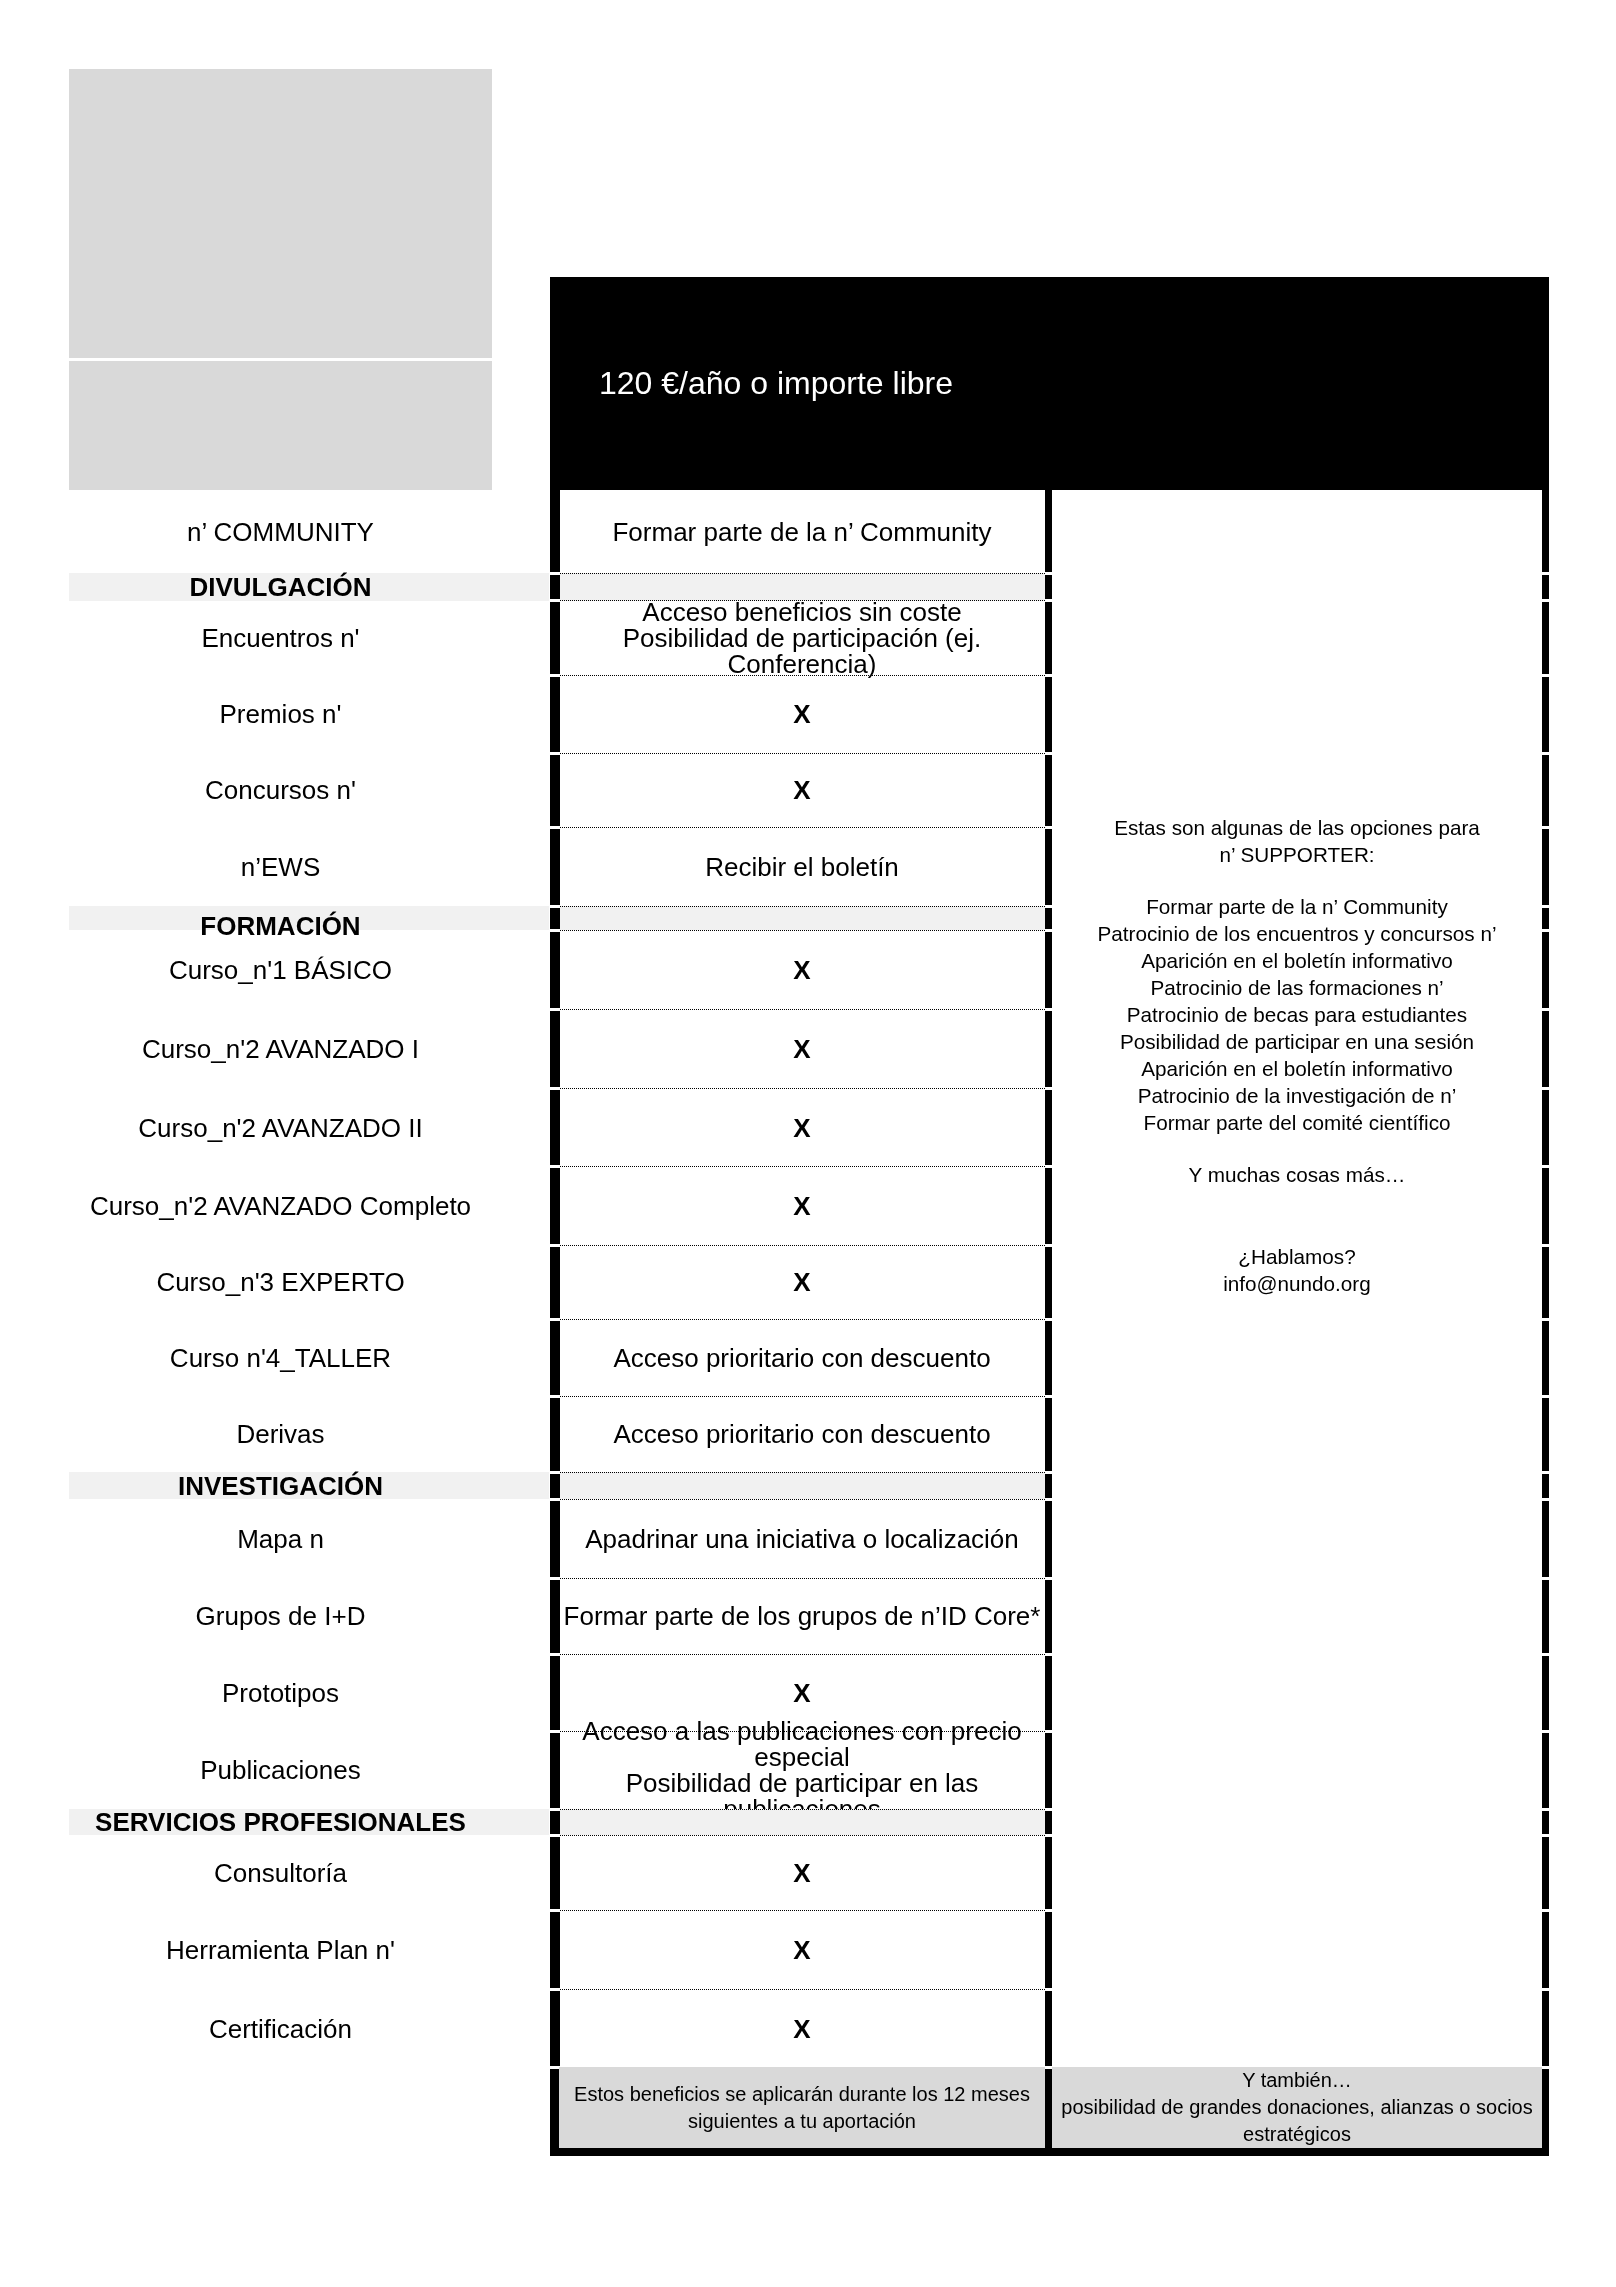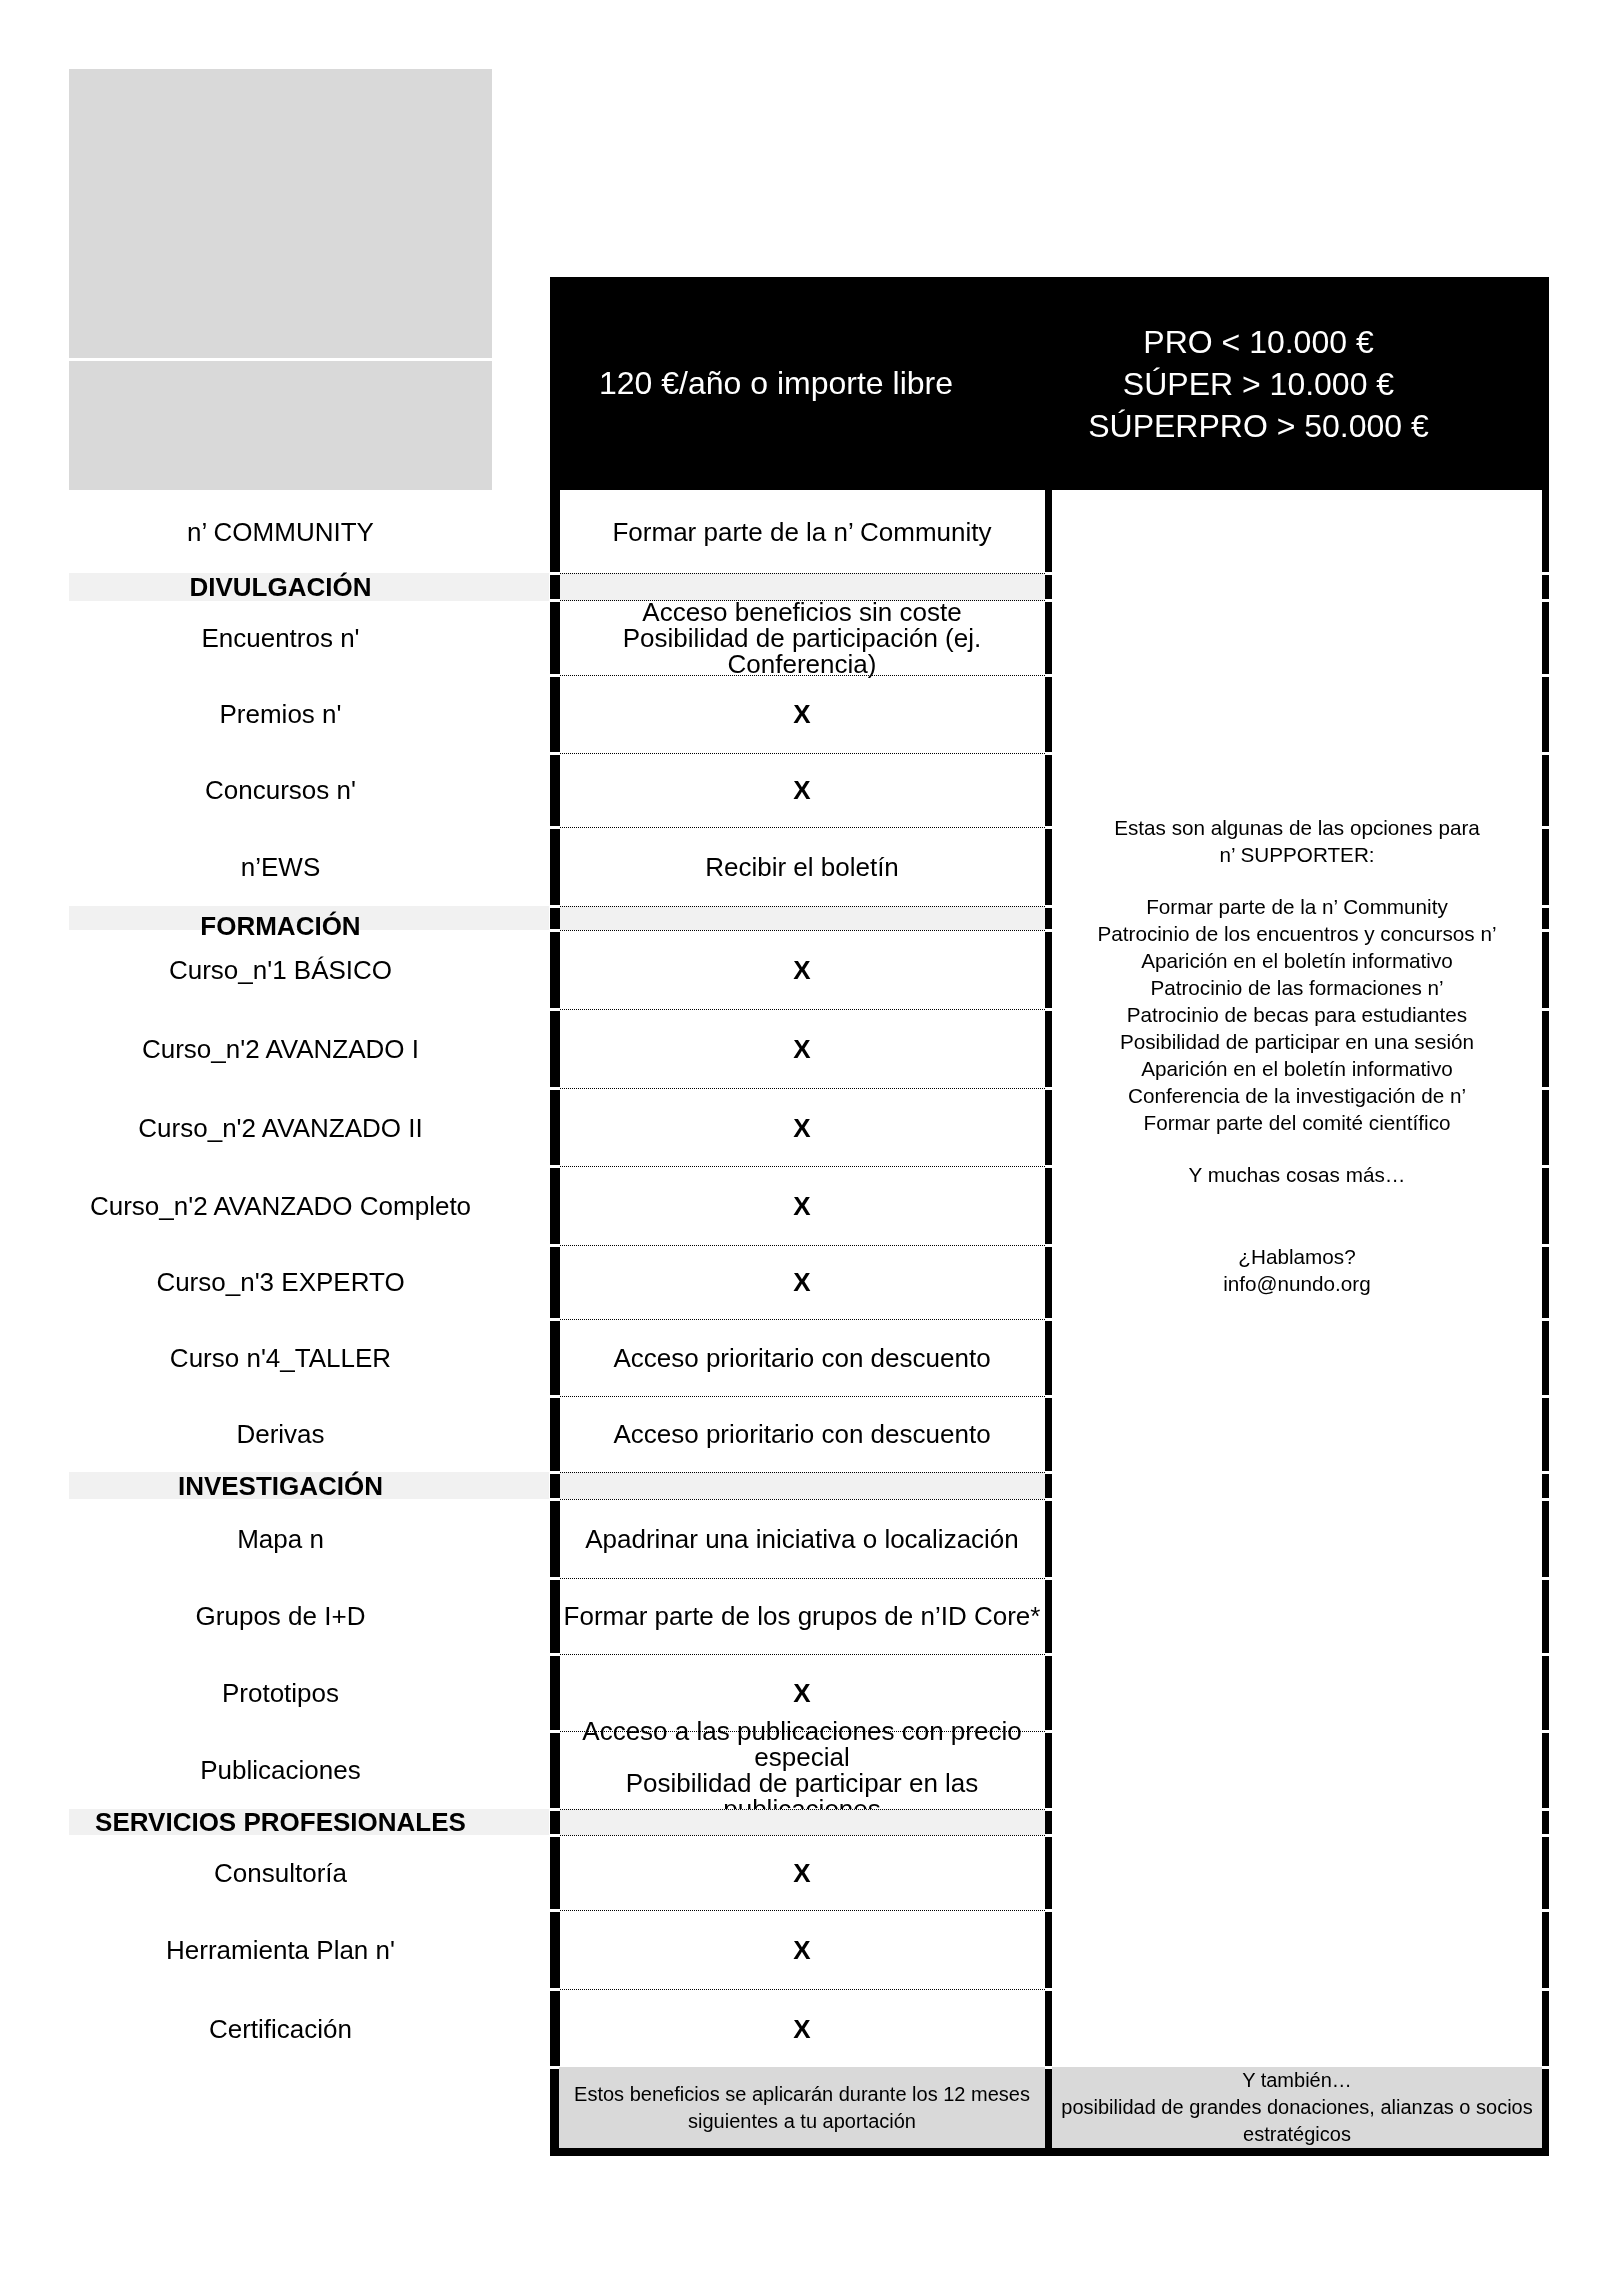--- a/index.html
+++ b/index.html
@@ -36,25 +36,20 @@
 <body>
 
 <div id="stage">
 
   <div class="abs placeholder" style="left:69px;top:69px;width:423px;height:289px;"></div>
   <div class="abs placeholder" style="left:69px;top:361px;width:423px;height:129px;"></div>
 
 
   <div class="abs black-box" style="left:550px;top:277px;width:999px;height:213px;"></div>
   <div class="abs price-left">120 €/año o importe libre</div>
-  <div class="abs price-tiers">
-      <div>PRO &lt; 10.000 €</div>
-      <div>SÚPER &gt; 10.000 €</div>
-      <div>SÚPERPRO &gt; 50.000 €</div>
-    </div>
 
   <div id="rows-layer">
       <div class="abs cell" style="left: 69px; top: 490px; width: 423px; height: 83px;">n’ COMMUNITY</div>
       <div class="abs cell" style="left: 559px; top: 490px; width: 486px; height: 83px;">Formar parte de la n’ Community</div>
       <div class="abs section-band" style="left: 69px; top: 573px; width: 480px; height: 28px;"></div>
       <div class="abs section-band" style="left: 559px; top: 573px; width: 486px; height: 28px;"></div>
       <div class="abs cell bold" style="left: 69px; top: 573px; width: 423px; height: 28px;">DIVULGACIÓN</div>
       <div class="abs cell" style="left: 69px; top: 600px; width: 423px; height: 75px;">Encuentros n'</div>
       <div class="abs cell" style="left: 559px; top: 600px; width: 486px; height: 75px;">Acceso beneficios sin coste
 Posibilidad de participación (ej. Conferencia)</div>
@@ -209,21 +204,21 @@
 n’ SUPPORTER:</div>
     <div class="gap-sm"></div>
     <div id="options-list">
         <div class="opt-line">Formar parte de la n’ Community</div>
         <div class="opt-line">Patrocinio de los encuentros y concursos n’</div>
         <div class="opt-line">Aparición en el boletín informativo</div>
         <div class="opt-line">Patrocinio de las formaciones n’</div>
         <div class="opt-line">Patrocinio de becas para estudiantes</div>
         <div class="opt-line">Posibilidad de participar en una sesión</div>
         <div class="opt-line">Aparición en el boletín informativo</div>
-        <div class="opt-line">Conferencia de la investigación de n’</div>
+        <div class="opt-line">Patrocinio de la investigación de n’</div>
         <div class="opt-line">Formar parte del comité científico</div>
       </div>
     <div class="gap-sm"></div>
     <div class="right-block">Y muchas cosas más…</div>
     <div class="gap-lg"></div>
     <div class="right-block">¿Hablamos?
 info@nundo.org</div>
   </div>
 
   <div class="abs footer-cell" style="left:559px;top:2067px;width:486px;height:81px;">Estos beneficios se aplicarán durante los 12 meses

